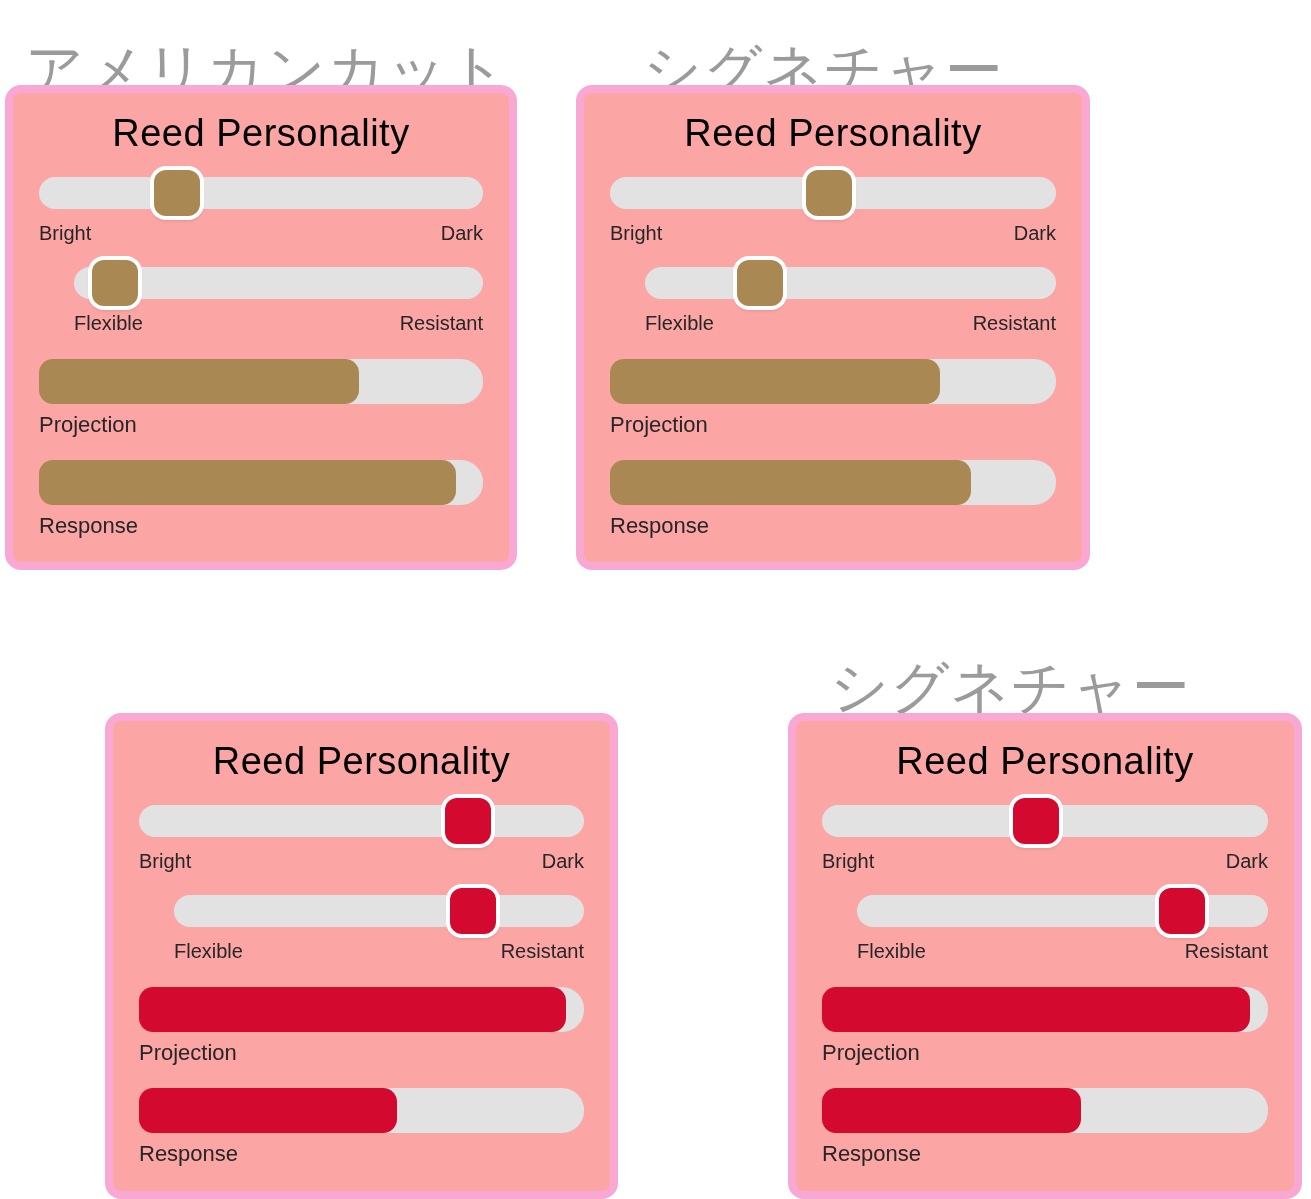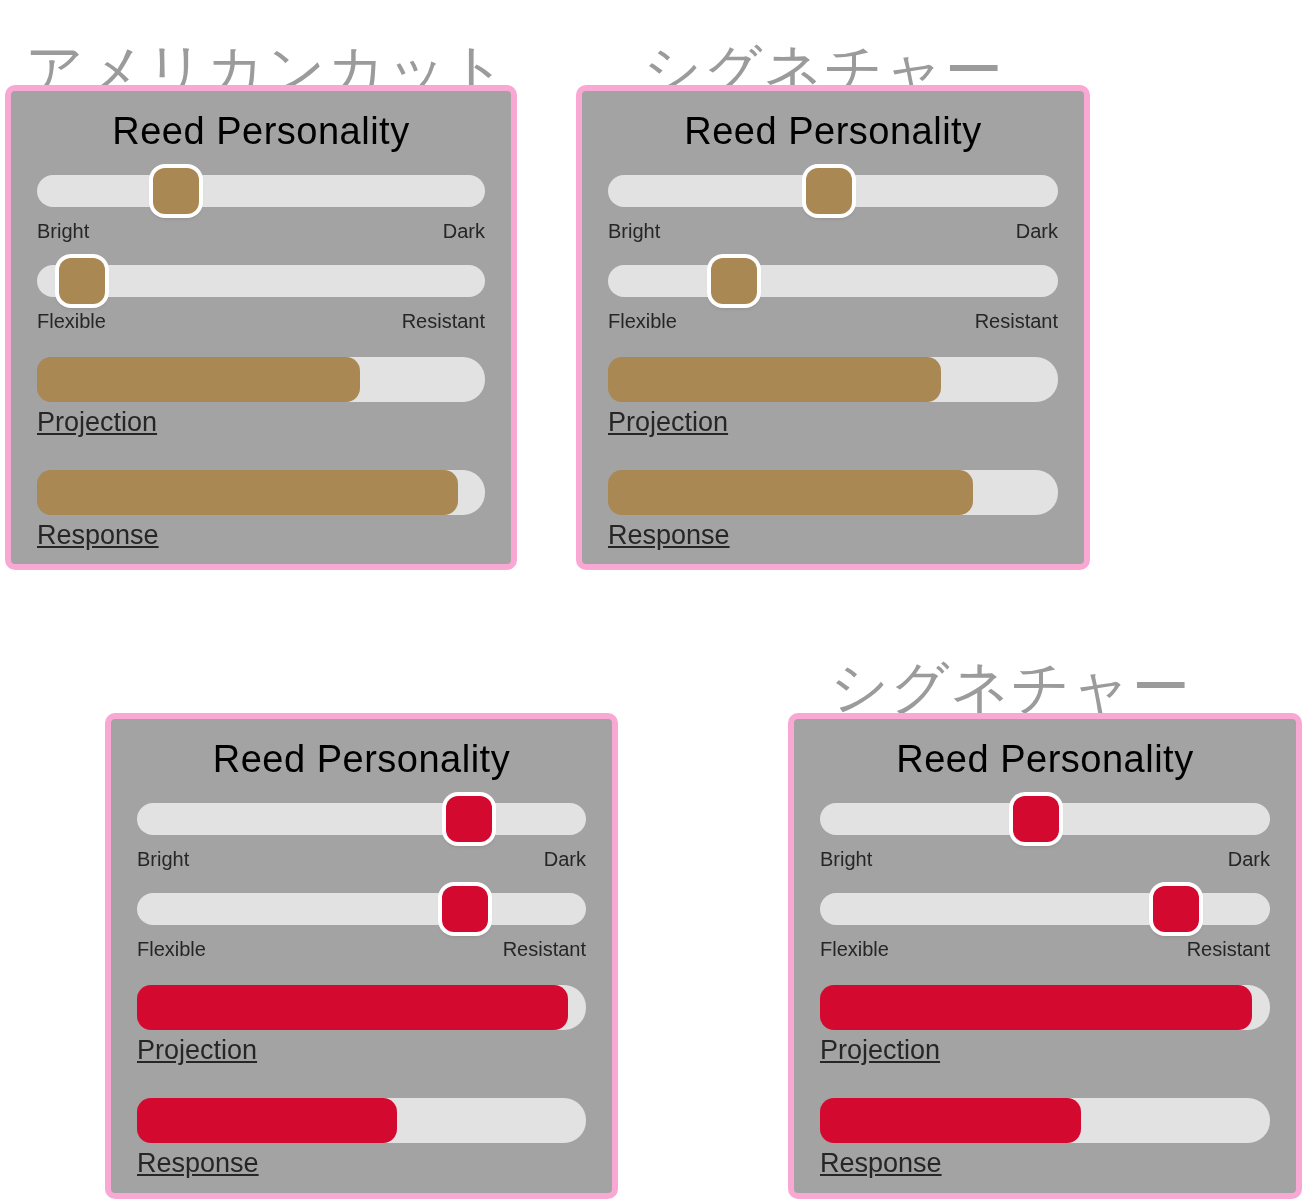--- a/index.html
+++ b/index.html
@@ -9,59 +9,59 @@
   }
   .stage{position:absolute;left:0;top:0;width:1311px;height:963px;padding-left:14px;}
 
   .jp-title{
     position:absolute;
     font-size:58px;font-weight:300;color:#9b9b9b;
     letter-spacing:1px;line-height:74px;white-space:nowrap;
   }
 
   .panel{
-    position:absolute;box-sizing:border-box;background:#a3a3a3;
-    border:6px solid #f9a8d4;border-radius:10px;
+    position:absolute;box-sizing:border-box;background:#fca5a5;
+    border:8px solid #f9a8d4;border-radius:16px;
     padding:16px 26px 0 26px;
   }
   .card-title{
     margin:2px 0 0 0;text-align:center;
     font-size:38px;font-weight:500;color:#000000;letter-spacing:.5px;
     line-height:44px;
   }
 
   .slider{position:relative;}
   .slider.first{margin-top:22px;}
-  .slider.second{margin-top:18px;}
+  .slider.second{margin-top:18px;margin-left:35px;}
   .track{
     position:relative;height:32px;background:#e2e2e2;border-radius:16px;
   }
   .handle{
     position:absolute;top:50%;left:0;
     width:46px;height:46px;border-radius:12px;
     background:var(--accent,#888);
     transform:translate(-50%,-50%);
     box-shadow:0 0 0 4px #ffffff,0 3px 5px rgba(0,0,0,0.25);
   }
   .slider-labels{
     display:flex;justify-content:space-between;
     font-size:20px;color:#262626;margin-top:9px;line-height:31px;
   }
 
   .bar.first{margin-top:20px;}
-  .bar.second{margin-top:32px;}
+  .bar.second{margin-top:20px;}
   .bar-track{
     position:relative;height:45px;background:#e2e2e2;border-radius:22px;
   }
   .bar-fill{
     height:100%;width:0;border-radius:14px;
     background:var(--accent,#888);
   }
   .bar-label{
-    font-size:27px;color:#262626;margin-top:5px;line-height:31px;text-decoration:underline;
+    font-size:22px;color:#262626;margin-top:5px;line-height:31px;
   }
 </style>
 </head>
 <body>
 
 <div class="stage">
 
   <h1 class="jp-title" style="left:25px;top:-6px;">アメリカンカット</h1>
   <h1 class="jp-title" style="left:643px;top:-6px;">シグネチャー</h1>
   <h1 class="jp-title" style="left:830px;top:611px;">シグネチャー</h1>

